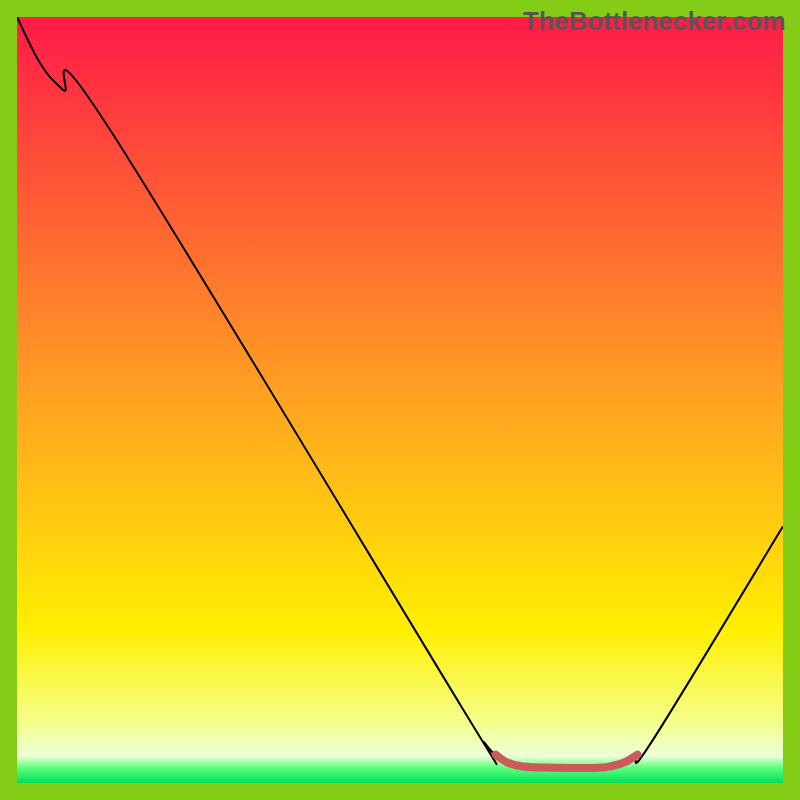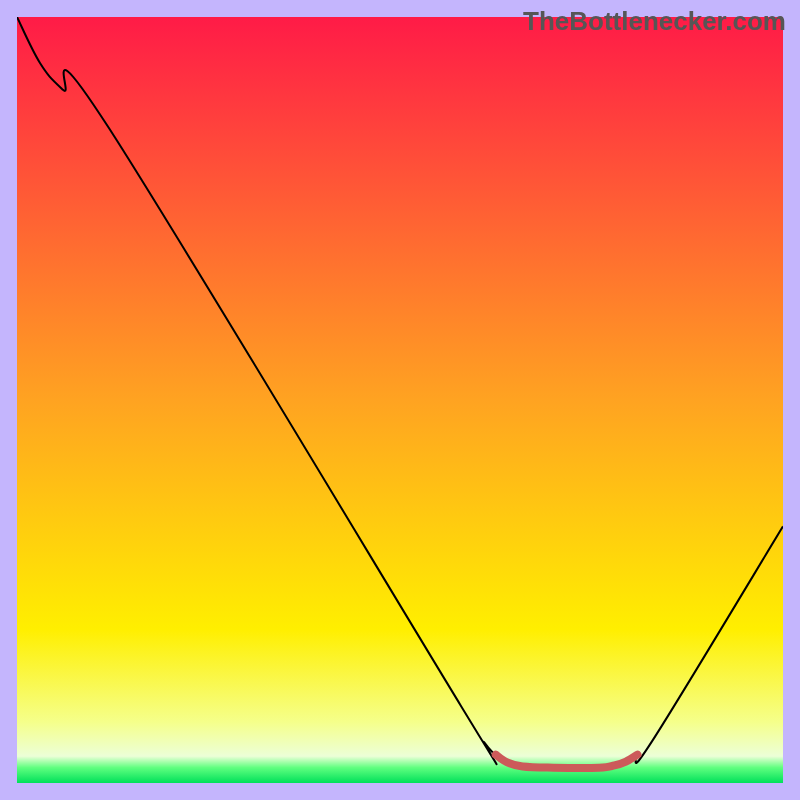--- a/index.html
+++ b/index.html
@@ -1,17 +1,17 @@
 <!DOCTYPE html>
 <html><head>
 <meta charset="utf-8">
 <style>
   * { margin: 0; padding: 0; box-sizing: border-box; }
   html, body { width: 800px; height: 800px; background: #000; overflow: hidden; }
-  .container { position: relative; width: 800px; height: 800px; background: #c4b5fd; }
+  .container { position: relative; width: 800px; height: 800px; background: #84cc16; }
   .watermark {
     position: absolute;
     top: 6px;
     right: 14px;
     color: #565656;
     font-family: Arial, Helvetica, sans-serif;
     font-size: 26px;
     font-weight: bold;
     z-index: 10;
   }

